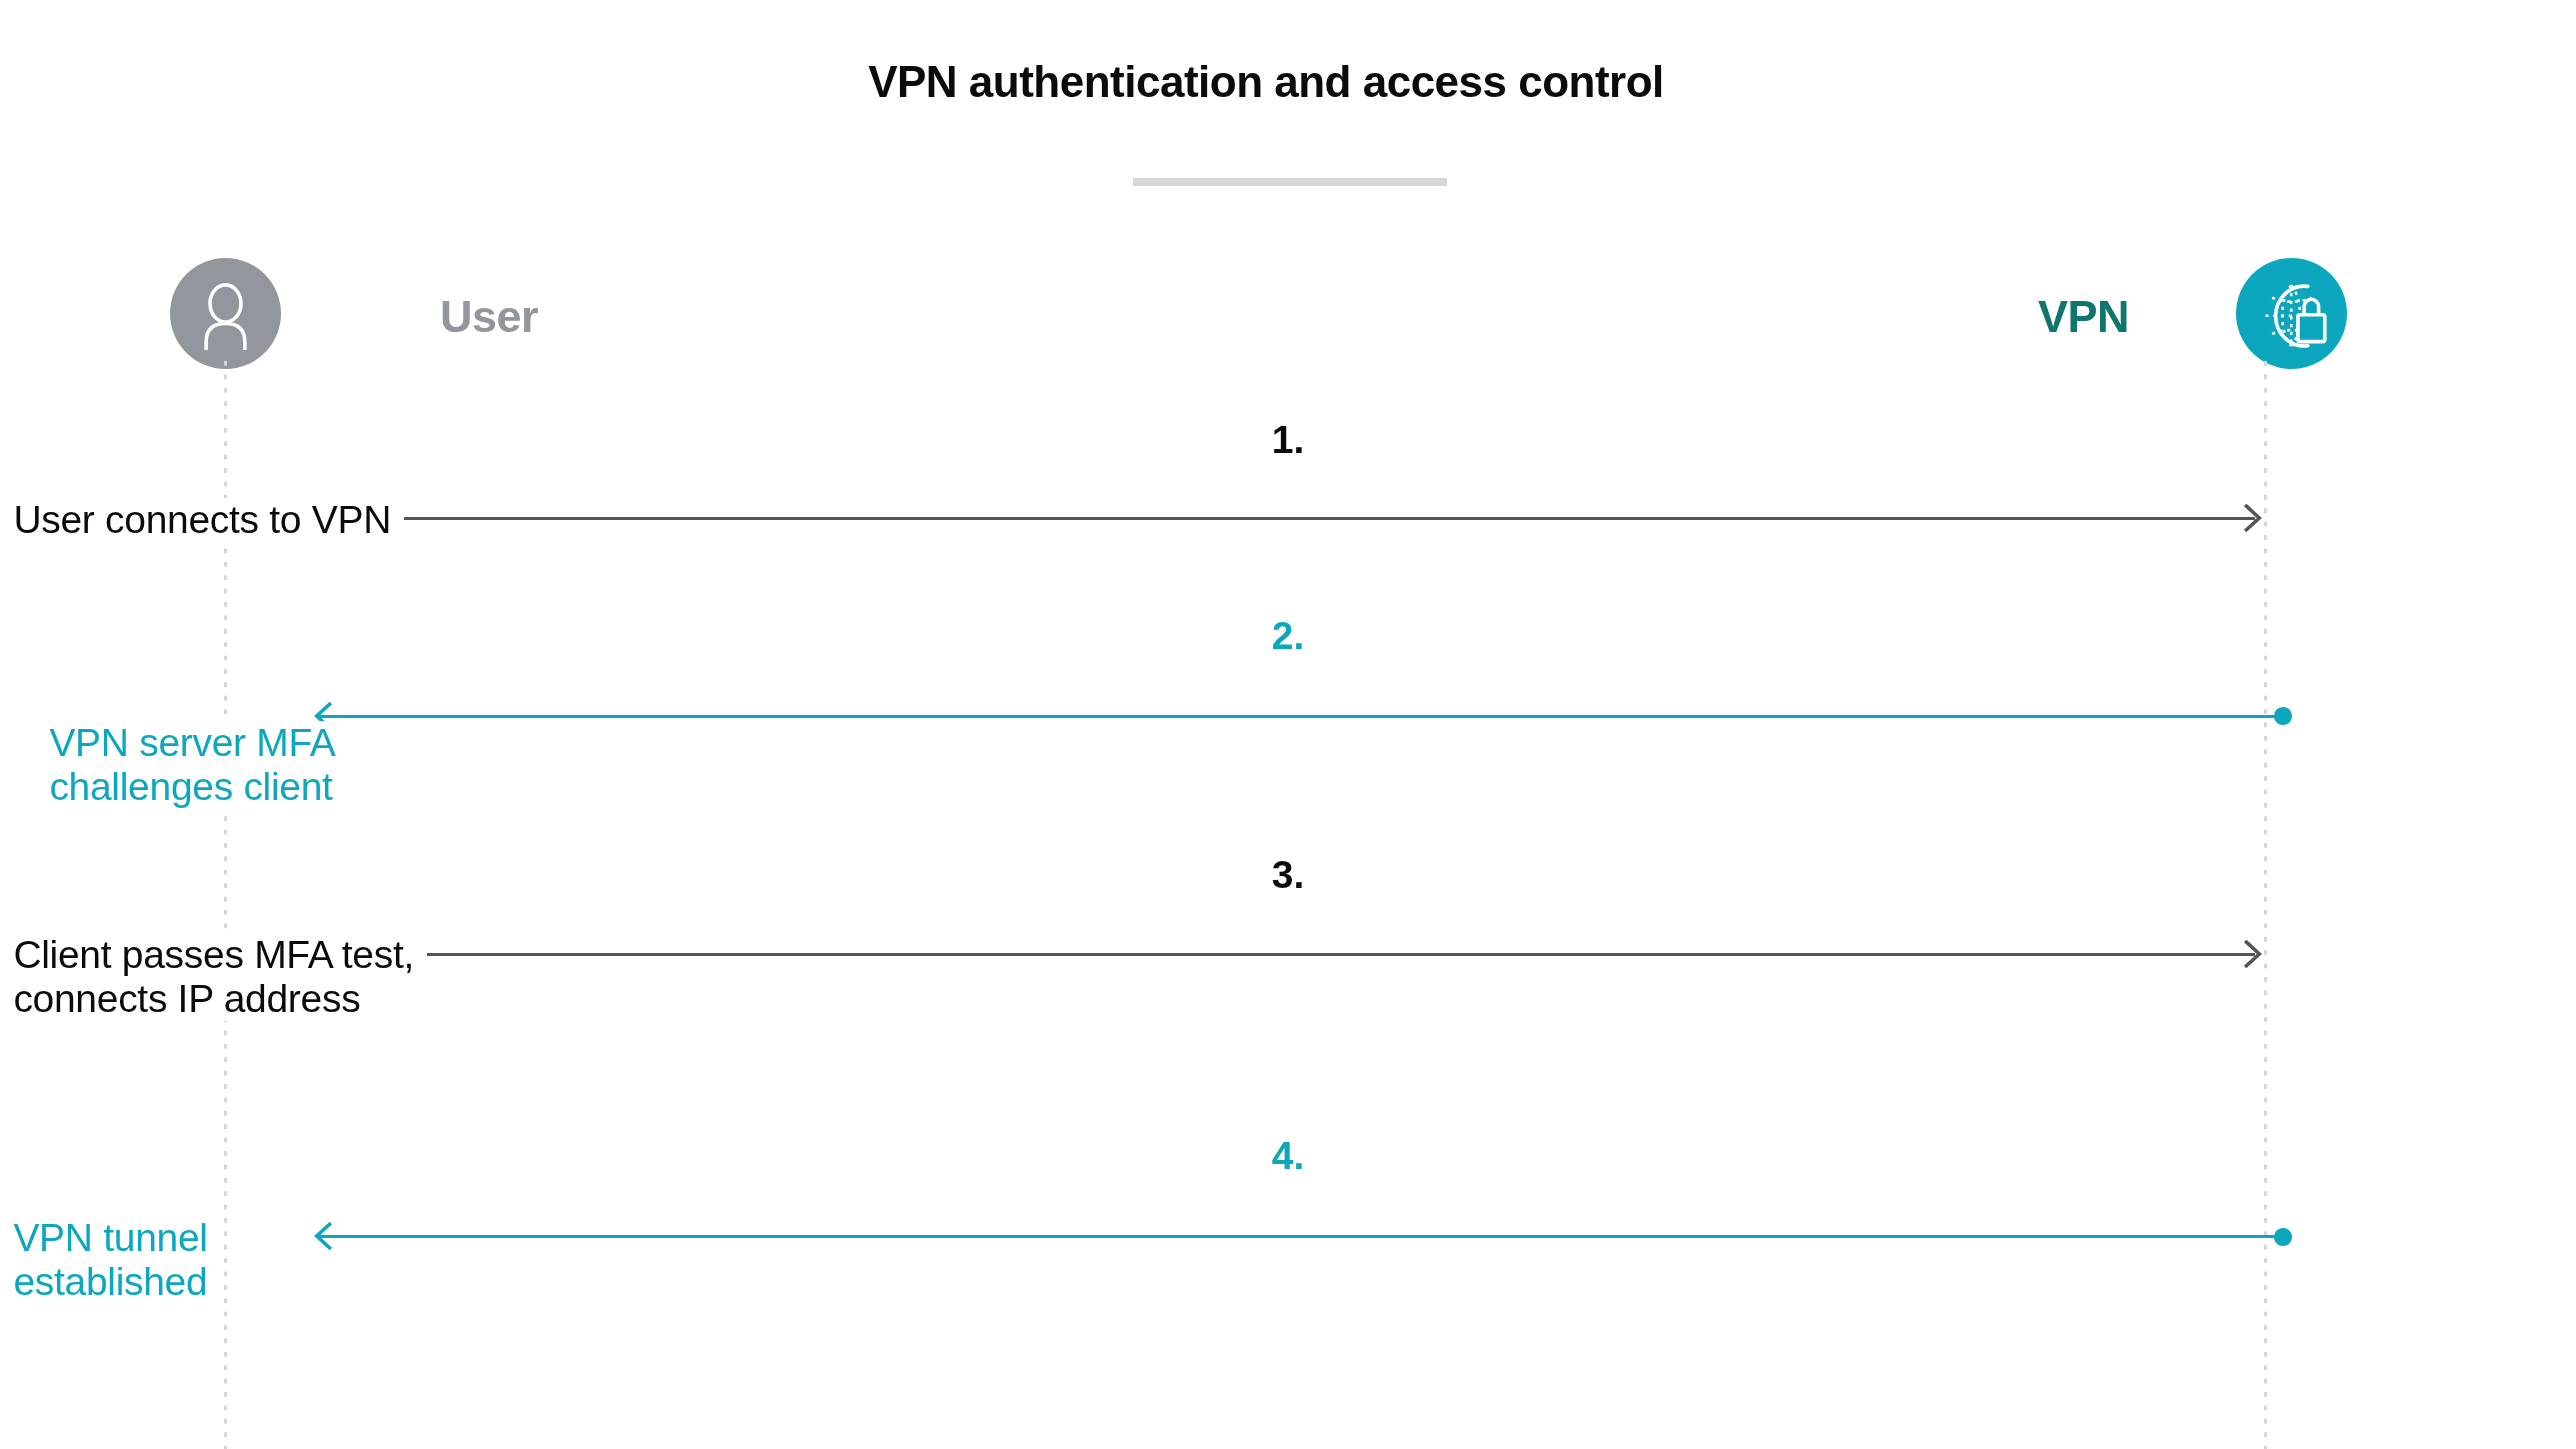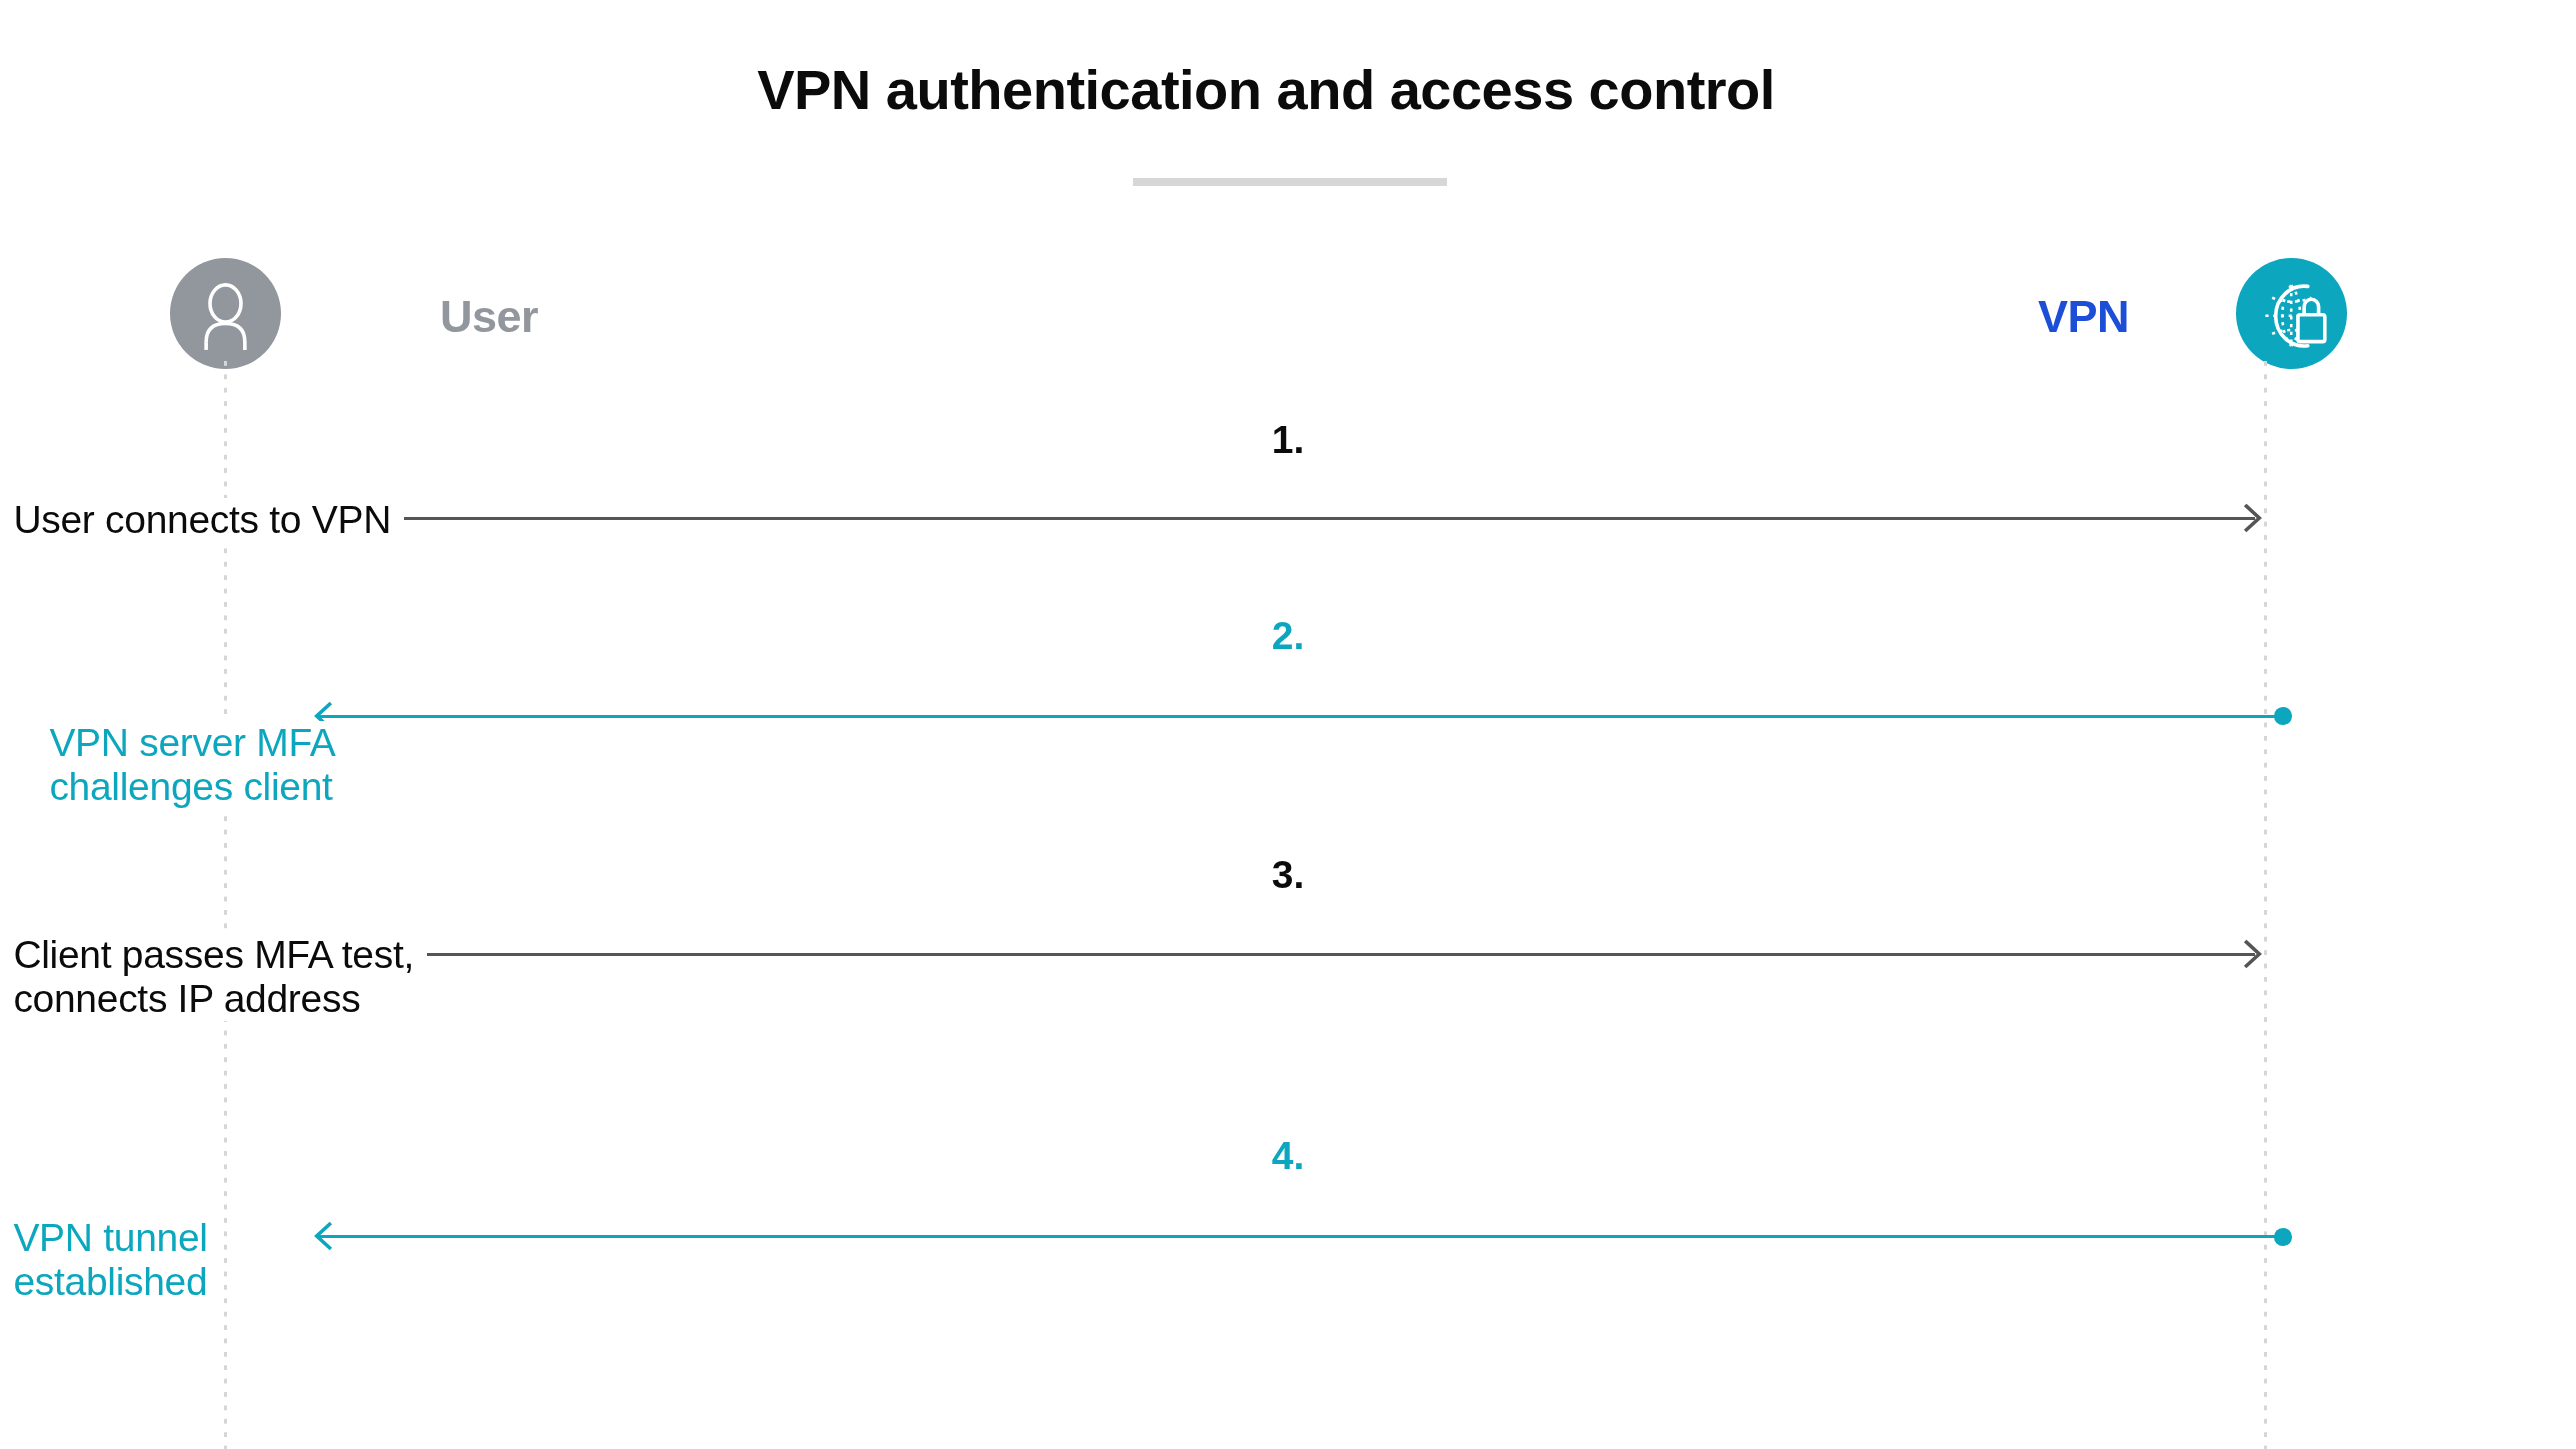--- a/index.html
+++ b/index.html
@@ -9,21 +9,21 @@
     font-family:"Liberation Sans", sans-serif;
     overflow:hidden;
     position:relative;
   }
   #stage{position:absolute;inset:0;width:2576px;height:1449px;}
 
   
   .title{
     position:absolute;left:0;top:57px;width:2532px;
     text-align:center;
-    font-size:56px;font-weight:bold;
+    font-size:44px;font-weight:bold;
     letter-spacing:-0.5px;
     color:#0b0b0b;
     white-space:nowrap;
   }
   .title-rule{
     position:absolute;left:1133px;top:178px;
     width:314px;height:7.7px;
     background:#d7d7d7;
   }
 
@@ -35,21 +35,21 @@
   }
   .actor-circle.user{background:#92969d;left:170px;top:258px;}
   .actor-circle.vpn{background:#0ca7be;left:2236px;top:258px;}
   .actor-label{
     position:absolute;
     font-size:45px;font-weight:bold;
     letter-spacing:-0.5px;
     white-space:nowrap;
   }
   .actor-label.user{color:#92969d;left:440px;top:291px;text-align:center;}
-  .actor-label.vpn{color:#1d4ed8;left:2038px;top:291px;}
+  .actor-label.vpn{color:#0f766e;left:2038px;top:291px;}
   .actor-icon{position:absolute;left:0;top:0;width:111px;height:111px;}
 
   
   .lifeline{
     position:absolute;top:361px;width:2.6px;height:1089px;
     background-image:linear-gradient(to bottom,#d6d6d6 0,#d6d6d6 5.2px,rgba(0,0,0,0) 5.2px,rgba(0,0,0,0) 13.4px);
     background-size:2.6px 13.4px;
     background-repeat:repeat-y;
   }
   .lifeline.left{left:224px;}

